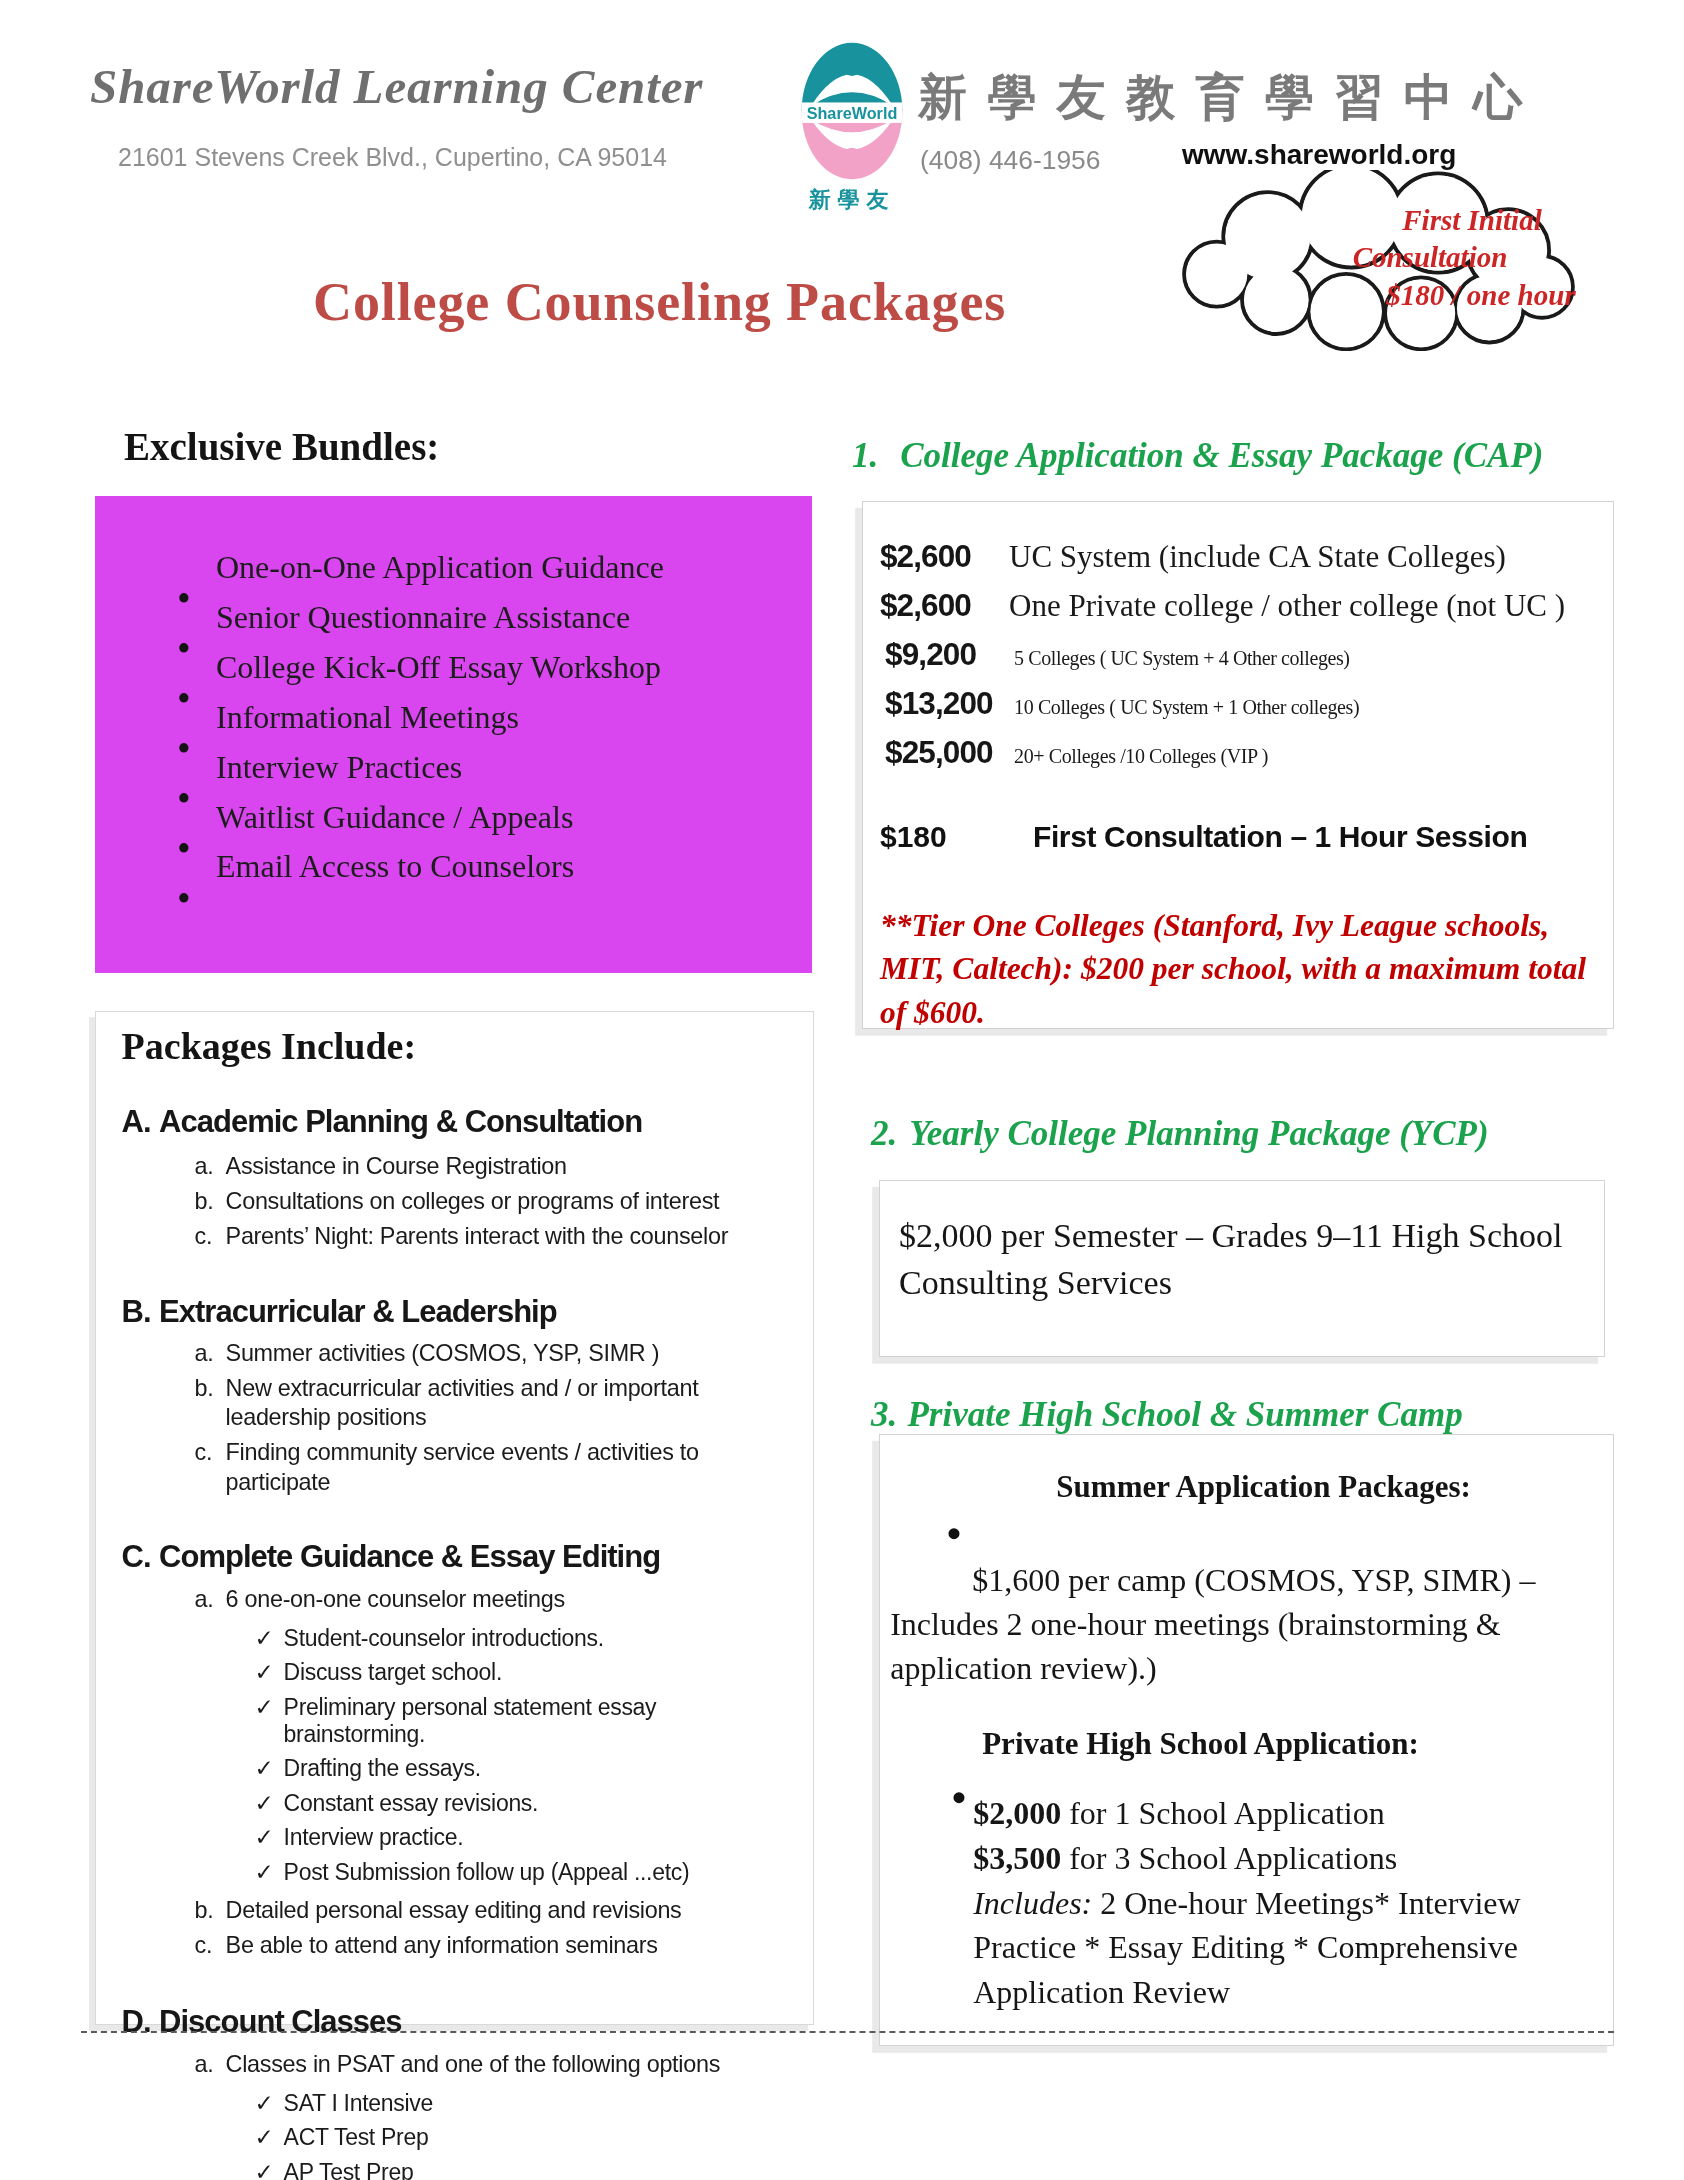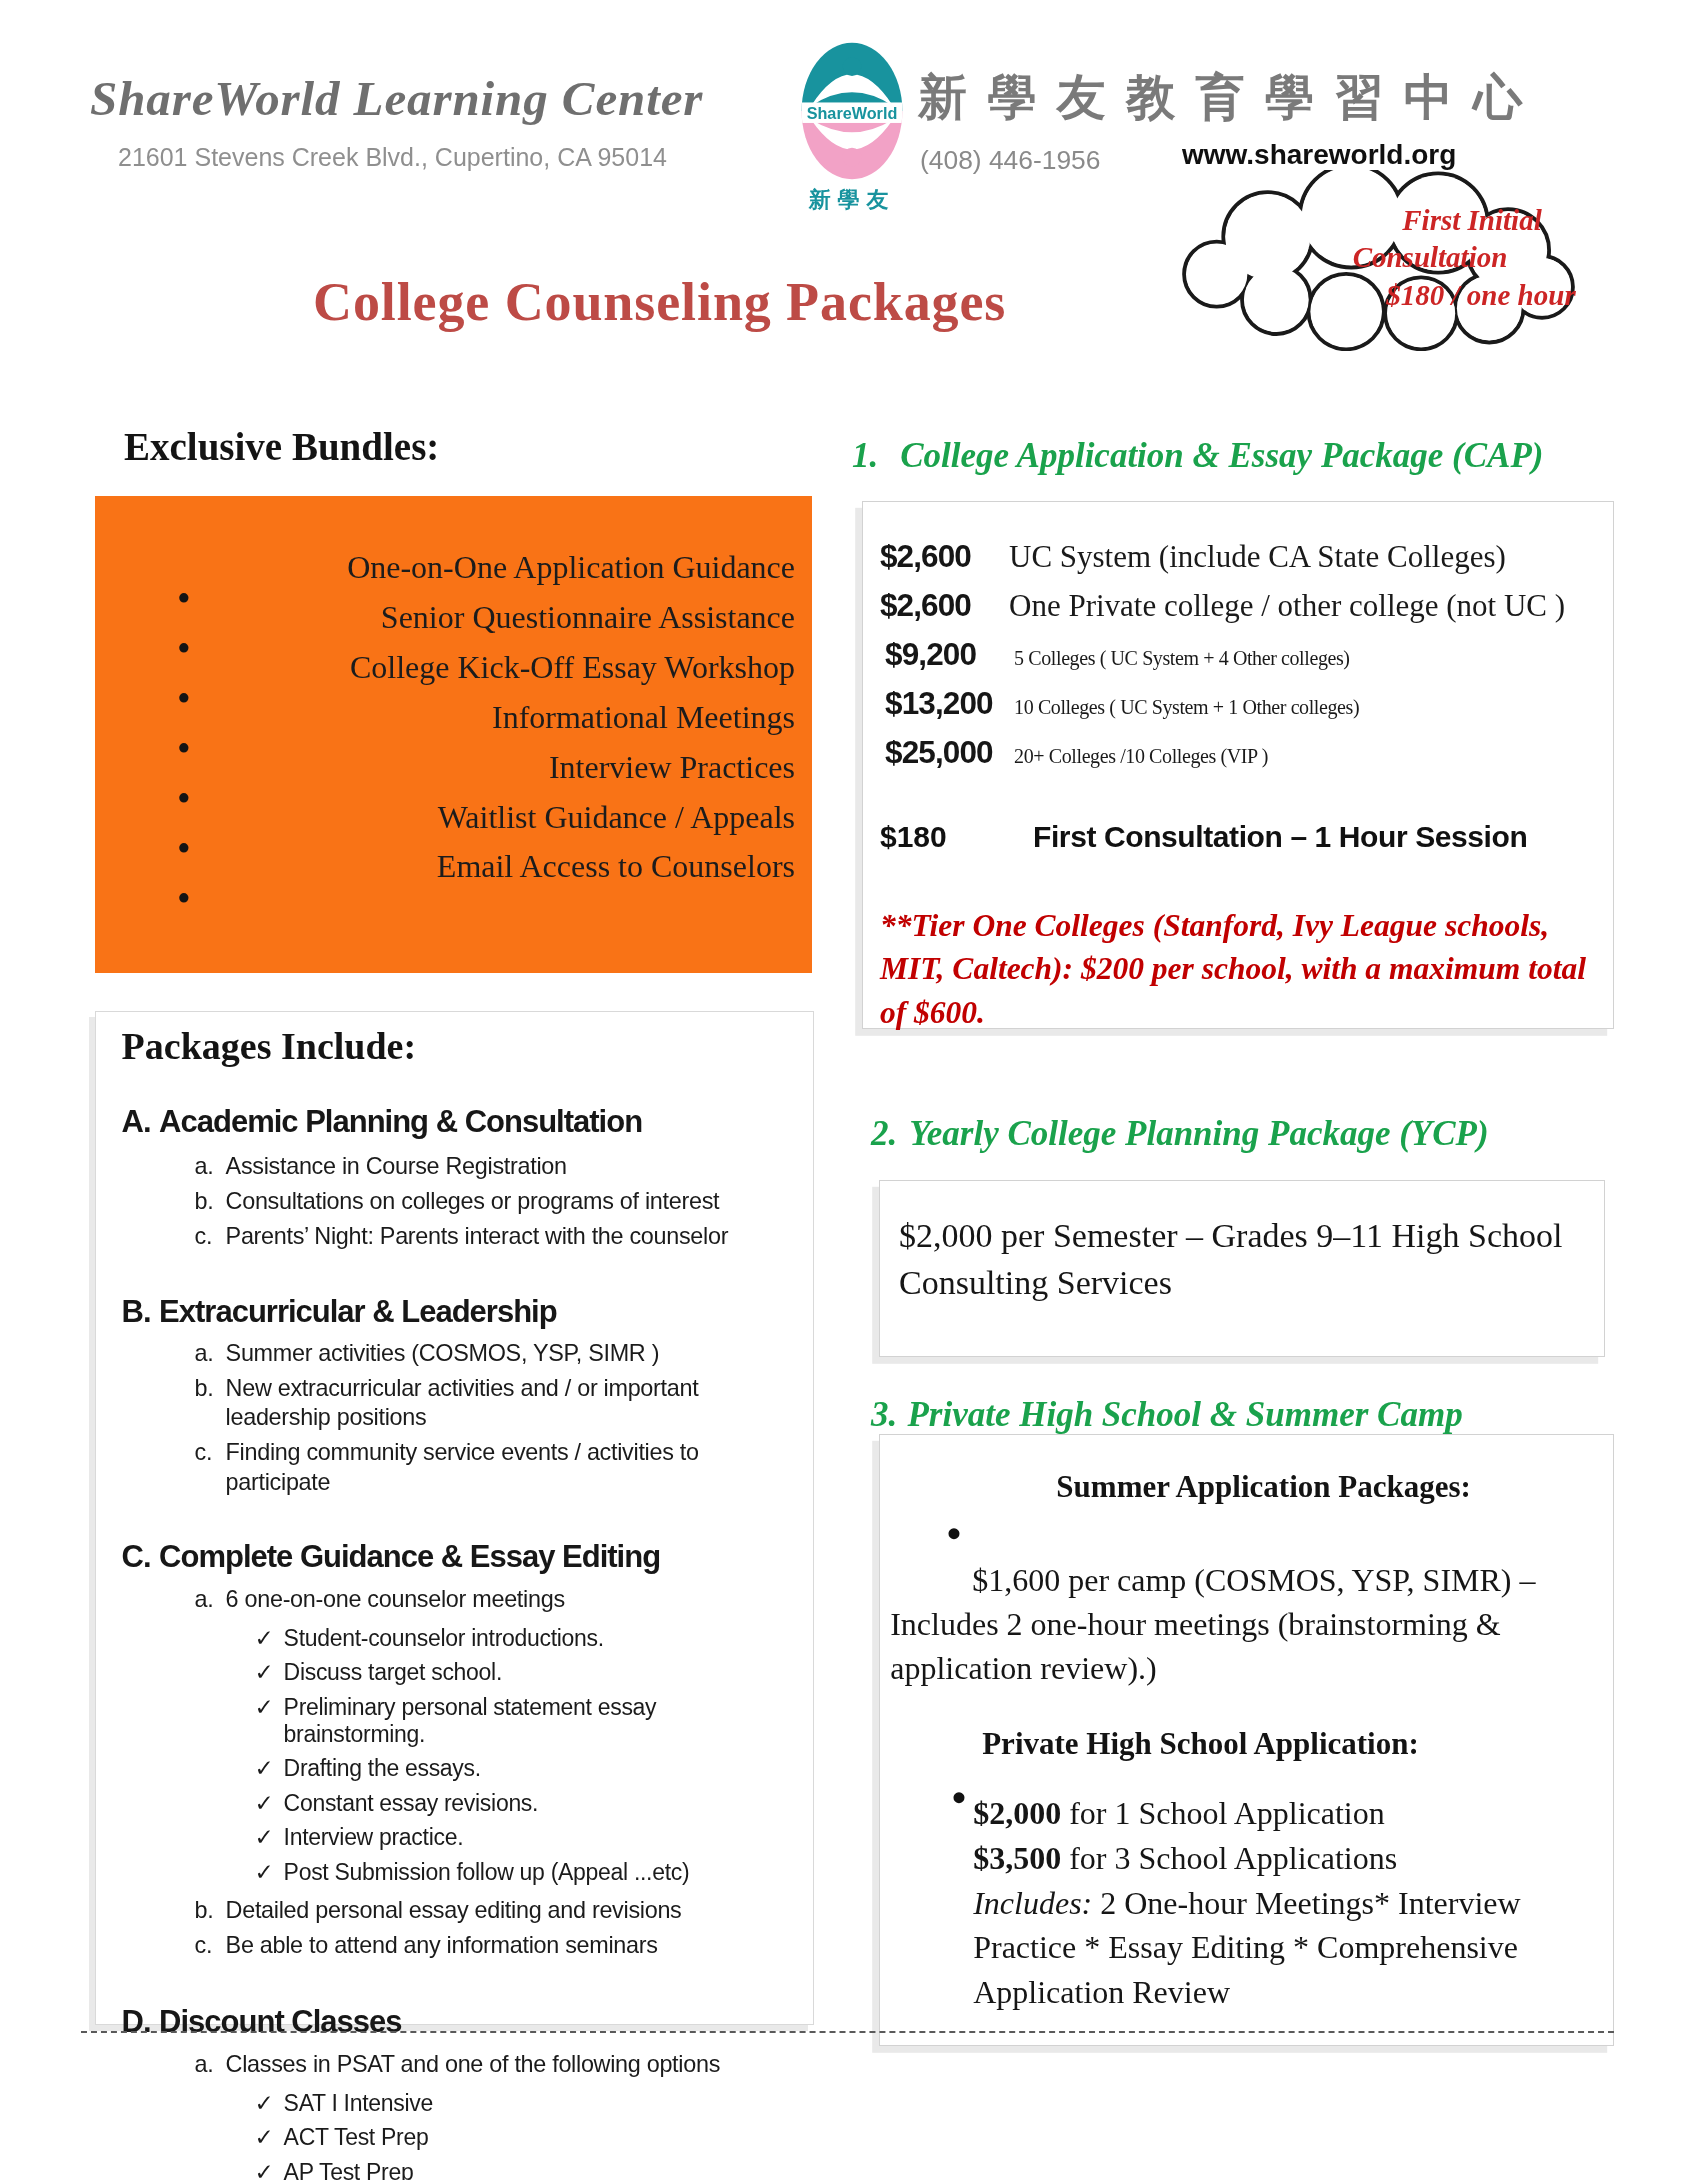--- a/index.html
+++ b/index.html
@@ -16,21 +16,21 @@
   .website{font-size:28px;font-weight:bold;color:#101010;font-family:"Liberation Sans",sans-serif;}
   .logo-caption{font-size:22px;font-weight:bold;color:#18939e;letter-spacing:6.8px;text-align:center;}
 
   .doc-title{font-size:54px;font-weight:bold;color:#bd4b46;letter-spacing:0.9px;white-space:nowrap;}
 
   .cloud-text{position:absolute;width:100%;text-align:center;color:#cc2525;
               font-weight:bold;font-style:italic;font-size:29px;line-height:1;}
 
   
   .h-big{font-size:39px;font-weight:bold;color:#141414;}
-  .graybox{background:#f97316;text-align:right;}
+  .graybox{background:#d946ef;}
   .bundle{list-style:none;margin:0;padding:53px 17px 0 121px;}
   .bundle li{position:relative;font-size:32px;line-height:1.16;color:#1c1c1c;margin-bottom:12.8px;}
   .bundle li::before{content:"•";position:absolute;left:-39px;top:0.78em;font-size:39px;line-height:1;color:#141414;}
 
   .pkgbox{background:#fff;border:1.7px solid #d9d9d9;box-shadow:-6px 6px 0 #e9e9e9;}
   .pkg-pad{padding:12px 22px 0 25.6px;}
   .sec-h{font-family:"Liberation Sans",sans-serif;font-weight:bold;font-size:31px;
          letter-spacing:-1px;color:#171717;}
   .sec-h .sec-label{margin-right:8.5px;}
   .item-row{display:flex;font-family:"Liberation Sans",sans-serif;font-size:23.4px;
@@ -66,21 +66,21 @@
   .ital{font-style:italic;}
   .big-dot{font-size:25.6px;color:#111;line-height:1;}
 
   .dashline{border-top:2.6px dashed #5a5a5a;height:0;}
 </style>
 </head>
 <body>
 
 <div class="page">
 
-  <div class="abs brand serif" style="left:90px;top:70px;">ShareWorld Learning Center</div>
+  <div class="abs brand serif" style="left:90px;top:58px;">ShareWorld Learning Center</div>
   <div class="abs address" style="left:118px;top:143px;">21601 Stevens Creek Blvd., Cupertino, CA 95014</div>
 
   <div class="abs" style="left:799px;top:41px;width:106px;">
     <svg width="106" height="140" viewBox="0 0 124 164">
       <clipPath id="lg">
           <ellipse cx="62" cy="82" rx="59" ry="80"></ellipse>
         </clipPath>
       <g clip-path="url(#lg)">
         <rect x="0" y="0" width="124" height="82" fill="#18939e"></rect>
         <rect x="0" y="82" width="124" height="82" fill="#f2a2c6"></rect>

